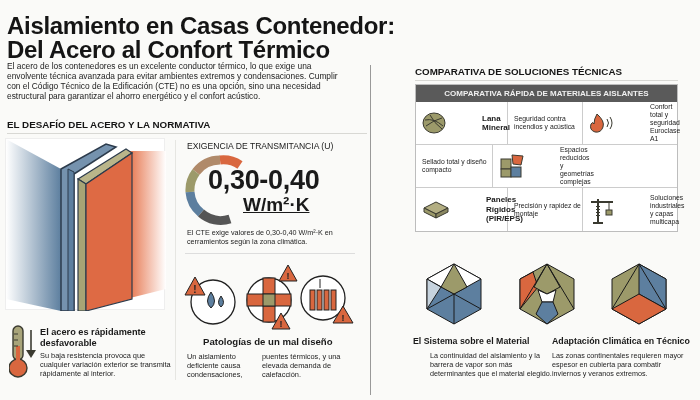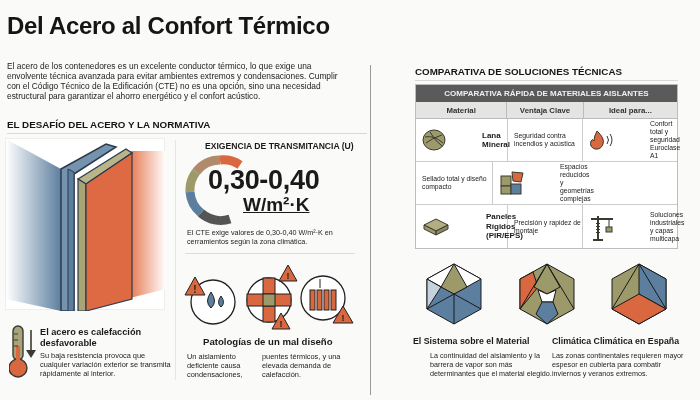--- a/index.html
+++ b/index.html
@@ -6,21 +6,21 @@
   body { width: 700px; height: 400px; background: #fafaf8; font-family: "Liberation Sans", sans-serif; color: #1a1a1a; overflow: hidden; position: relative; }
   .title { position: absolute; left: 7px; top: 14px; font-size: 24px; font-weight: bold; line-height: 24px; letter-spacing: -0.3px; color: #151515; }
   .intro { position: absolute; left: 7px; top: 61px; width: 340px; font-size: 8.4px; line-height: 10px; color: #222; }
   .sec-h { position: absolute; font-size: 9.8px; font-weight: bold; color: #151515; }
   .sec-line { position: absolute; height: 1px; background: #d8d8d4; }
   .vdiv { position: absolute; left: 370px; top: 65px; width: 1px; height: 330px; background: #999; }
   .wall-box { position: absolute; left: 5px; top: 138px; width: 160px; height: 172px; background: #fff; border: 1px solid #eee; }
   .thermo-title { position: absolute; left: 40px; top: 327px; font-size: 9.2px; font-weight: bold; line-height: 11px; width: 130px; }
   .thermo-desc { position: absolute; left: 40px; top: 351px; font-size: 7.4px; line-height: 9px; width: 135px; color: #222; }
   .vsep { position: absolute; left: 175px; top: 140px; width: 1px; height: 240px; background: #e6e6e2; }
-  .u-title { position: absolute; left: 187px; top: 141px; font-size: 8.6px; font-weight: bold; margin-left: 18px; }
+  .u-title { position: absolute; left: 187px; top: 141px; font-size: 8.6px; font-weight: normal; }
   .u-val { position: absolute; left: 208px; top: 166px; font-size: 27px; font-weight: bold; letter-spacing: -0.3px; line-height: 28px; }
   .u-unit { position: absolute; left: 243px; top: 195px; font-size: 19px; font-weight: bold; line-height: 20px; text-decoration: underline; }
   .u-desc { position: absolute; left: 187px; top: 228px; width: 170px; font-size: 7.2px; line-height: 9px; color: #222; }
   .hline2 { position: absolute; left: 185px; top: 253px; width: 170px; height: 1px; background: #ddd; }
   .pat-title { position: absolute; left: 187px; top: 336px; font-size: 9.6px; font-weight: bold; padding-left: 16px; }
   .pat-c1 { position: absolute; left: 187px; top: 352px; width: 70px; font-size: 7.4px; line-height: 9px; color: #222; }
   .pat-c2 { position: absolute; left: 262px; top: 352px; width: 90px; font-size: 7.4px; line-height: 9px; color: #222; }
   .table { position: absolute; left: 415px; top: 84px; width: 263px; border: 1px solid #bdbdbd; background: #fff; }
   .t-caption { background: #5a5a5a; color: #f0f0f0; font-size: 8px; font-weight: bold; text-align: center; height: 17px; line-height: 17px; }
   .t-head { display: flex; background: #e4e4e2; height: 17px; font-size: 7.8px; font-weight: bold; color: #333; border-bottom: 1px solid #bbb; }
@@ -36,20 +36,21 @@
   .ideal { font-size: 6.8px; line-height: 8px; margin-left: 3px; color: #222; }
   .ico { flex: 0 0 auto; margin-left: 6px; }
   .hex { position: absolute; top: 262px; }
   .bt-title { position: absolute; top: 336px; font-size: 8.8px; font-weight: bold; }
   .bt-desc { position: absolute; top: 351px; font-size: 7.2px; line-height: 9px; color: #222; }
 </style>
 </head>
 <body>
 
 <div class="title">
+  <div>Aislamiento en Casas Contenedor:</div>
   <div>Del Acero al Confort Térmico</div>
 </div>
 <div class="intro">El acero de los contenedores es un excelente conductor térmico, lo que exige una envolvente técnica avanzada para evitar ambientes extremos y condensaciones. Cumplir con el Código Técnico de la Edificación (CTE) no es una opción, sino una necesidad estructural para garantizar el ahorro energético y el confort acústico.</div>
 
 <div class="sec-h" style="left:7px;top:119px;">EL DESAFÍO DEL ACERO Y LA NORMATIVA</div>
 <div class="sec-line" style="left:7px;top:133px;width:360px;"></div>
 
 <div class="vdiv"></div>
 
 <div class="wall-box">
@@ -79,21 +80,21 @@
     <rect x="4" y="2" width="10" height="34" rx="5" fill="#a8a47a" stroke="#3a3a30" stroke-width="1.4"></rect>
     <circle cx="9" cy="44" r="9" fill="#d9673f" stroke="#3a3a30" stroke-width="1.4"></circle>
     <rect x="7" y="22" width="4" height="20" fill="#d9673f"></rect>
     <line x1="5" y1="10" x2="9" y2="10" stroke="#3a3a30"></line>
       <line x1="5" y1="16" x2="9" y2="16" stroke="#3a3a30"></line>
       <line x1="5" y1="22" x2="9" y2="22" stroke="#3a3a30"></line>
     <line x1="22" y1="6" x2="22" y2="30" stroke="#3a3a30" stroke-width="1.6"></line>
     <polygon points="17,26 27,26 22,34" fill="#3a3a30"></polygon>
   </svg>
 </div>
-<div class="thermo-title">El acero es calefacción desfavorable</div>
+<div class="thermo-title">El acero es rápidamente desfavorable</div>
 <div class="thermo-desc">Su baja resistencia provoca que cualquier variación exterior se transmita rápidamente al interior.</div>
 
 <div class="vsep"></div>
 
 <div class="u-title">EXIGENCIA DE TRANSMITANCIA (U)</div>
 <div style="position:absolute;left:185px;top:155px;">
   <svg width="70" height="70" viewBox="0 0 70 70">
     <g fill="none" stroke-width="9">
       <path d="M 55 10 A 30 30 0 0 0 35 5" stroke="#d9673f"></path>
       <path d="M 35 5 A 30 30 0 0 0 11 17" stroke="#b08a6a"></path>
@@ -135,25 +136,20 @@
 </div>
 <div class="pat-title">Patologías de un mal diseño</div>
 <div class="pat-c1">Un aislamiento deficiente causa condensaciones,</div>
 <div class="pat-c2">puentes térmicos, y una elevada demanda de calefacción.</div>
 
 <div class="sec-h" style="left:415px;top:66px;">COMPARATIVA DE SOLUCIONES TÉCNICAS</div>
 <div class="sec-line" style="left:415px;top:80px;width:263px;"></div>
 
 <div class="table">
   <div class="t-caption">COMPARATIVA RÁPIDA DE MATERIALES AISLANTES</div>
-  <div class="t-head">
-    <div class="c1">Material</div>
-    <div class="c2">Ventaja Clave</div>
-    <div class="c3">Ideal para...</div>
-  </div>
   <div class="t-row">
     <div class="c1">
       <svg class="ico" width="24" height="22" viewBox="0 0 24 22">
           <ellipse cx="12" cy="11" rx="11" ry="10" fill="#9c9a6a" stroke="#3a3a30"></ellipse>
           <path d="M3 8 q9 -2 18 6 M4 14 q8 -6 16 -8 M8 3 q4 8 12 14" stroke="#3a3a30" fill="none"></path>
         </svg>
       <span class="mat-name">Lana Mineral</span>
     </div>
     <div class="c2">
         <span class="adv">Seguridad contra incendios y acústica</span>
@@ -227,14 +223,14 @@
 <svg class="hex" style="left:610px;" width="58" height="64" viewBox="0 0 58 64">
   <polygon points="29,2 56,17 56,47 29,62 2,47 2,17" fill="#9c9a6a" stroke="#1a1a1a"></polygon>
   <polygon points="29,2 56,17 56,47 29,32" fill="#5d7f9f" stroke="#1a1a1a"></polygon>
   <polygon points="2,47 29,32 56,47 29,62" fill="#d9673f" stroke="#1a1a1a"></polygon>
   <line x1="29" y1="2" x2="2" y2="47" stroke="#1a1a1a"></line>
     <line x1="29" y1="2" x2="56" y2="47" stroke="#1a1a1a"></line>
 </svg>
 
 <div class="bt-title" style="left:413px;">El Sistema sobre el Material</div>
 <div class="bt-desc" style="left:430px;width:125px;">La continuidad del aislamiento y la barrera de vapor son más determinantes que el material elegido.</div>
-<div class="bt-title" style="left:552px;">Climática Climática en España</div>
+<div class="bt-title" style="left:552px;">Adaptación Climática en Técnico</div>
 <div class="bt-desc" style="left:552px;width:135px;">Las zonas continentales requieren mayor espesor en cubierta para combatir inviernos y veranos extremos.</div>
 
 </body></html>

